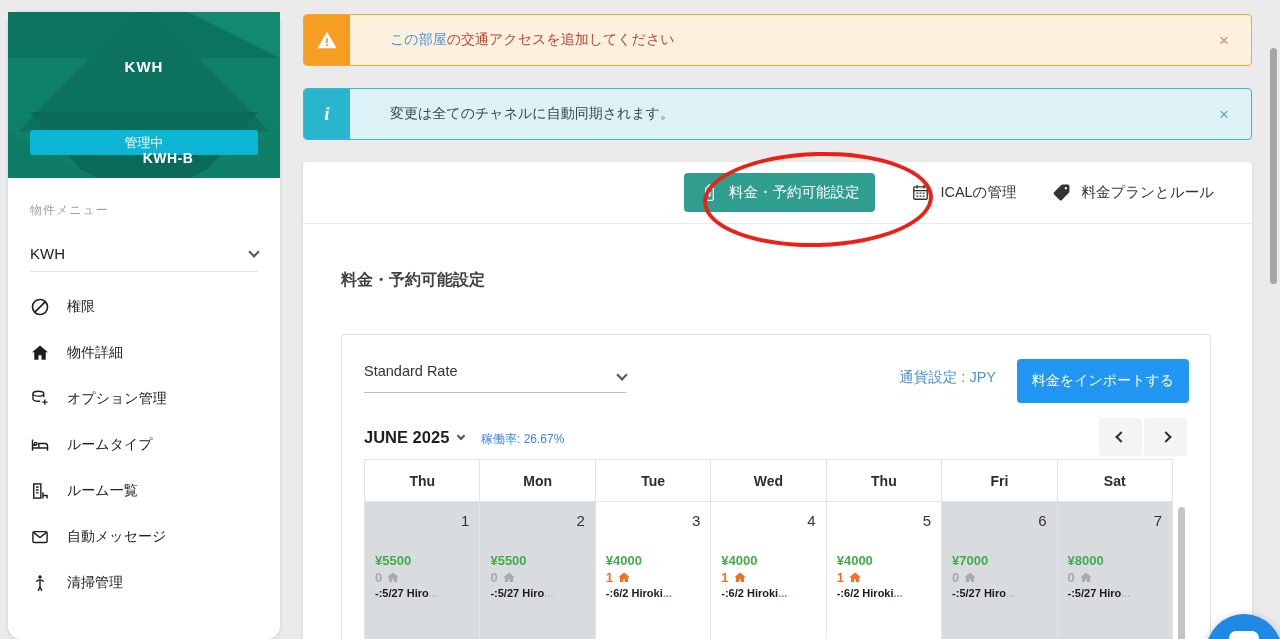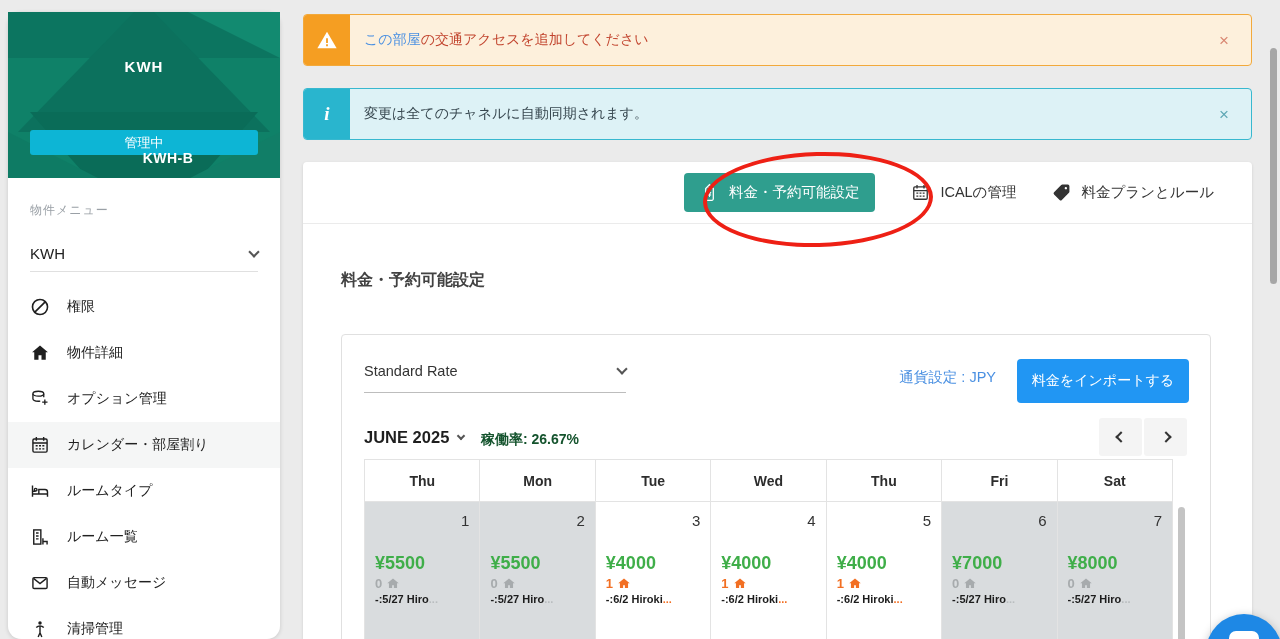--- a/index.html
+++ b/index.html
@@ -38,21 +38,21 @@
 
   
   .alert { position:absolute; left:303px; width:949px; height:52px; border-radius:4px;
            display:flex; align-items:center; overflow:hidden; }
   .alert-warning { top:14px; background:#FDF0DC; border:1px solid #F2A93B; }
   .alert-info    { top:88px; background:#DDF2F6; border:1px solid #38B8CF; }
   .alert-iconbox { width:46px; align-self:stretch; display:flex; align-items:center; justify-content:center; flex-shrink:0; }
   .alert-warning .alert-iconbox { background:#F59E22; }
   .alert-info .alert-iconbox { background:#29B5CE; color:#fff;
         font-family:"Liberation Serif","DejaVu Serif",serif; font-style:italic; font-weight:bold; font-size:19px; }
-  .alert-text { margin-left:14px; font-size:14px; }
+  .alert-text { margin-left:40px; font-size:14px; }
   .alert-warning .alert-text { color:#C2452F; }
   .alert-info .alert-text { color:#37474F; }
   .alert-link { color:#4A90E2; cursor:pointer; }
   .alert-close { margin-left:auto; margin-right:22px; font-size:17px; cursor:pointer; line-height:1; }
   .alert-warning .alert-close { color:#D98873; }
   .alert-info .alert-close { color:#5FA8B5; }
 
   
   .main-card { position:absolute; left:303px; top:162px; width:949px; height:478px; background:#fff;
                border-radius:4px 4px 0 0; box-shadow:0 1px 3px rgba(0,0,0,.12); overflow:hidden; }
@@ -62,43 +62,43 @@
   .tab .tab-icon { width:19px; height:19px; }
   .tab .tab-icon svg { width:100%; height:100%; display:block; }
   .tab.active { background:#2F9E8E; color:#fff; padding:10px 16px; border-radius:4px; }
 
   .page-heading { position:absolute; left:38px; top:108px; font-size:16px; color:#424242; }
 
   .panel { position:absolute; left:38px; top:172px; width:870px; height:520px;
            border:1px solid #E0E0E0; border-radius:4px; background:#fff; }
   .rate-select { position:absolute; left:22px; top:28px; width:262px; padding-bottom:13px;
                  border-bottom:1px solid #BDBDBD; font-size:14.5px; color:#333;
-                 display:flex; justify-content:space-between; align-items:center; cursor:pointer; }
+                 display:flex; justify-content:space-between; align-items:flex-end; cursor:pointer; }
   .currency { position:absolute; right:214px; top:33px; font-size:14.5px; color:#4A90E2; }
   .import-btn { position:absolute; right:21px; top:24px; width:172px; height:44px; background:#2196F3;
                 border:none; color:#fff; font-size:14px; border-radius:4px; display:flex;
                 align-items:center; justify-content:center; cursor:pointer;
                 font-family:"Liberation Sans","DejaVu Sans",sans-serif; }
   .month-label { position:absolute; left:22px; top:93px; font-size:16.5px; font-weight:bold; color:#1F1F1F;
                  display:flex; align-items:center; gap:9px; cursor:pointer; }
-  .occupancy { position:absolute; left:139px; top:96px; font-size:14px; font-weight:bold; color:#14532d; }
+  .occupancy { position:absolute; left:139px; top:96px; font-size:12px; font-weight:normal; color:#3b82f6; }
   .nav-btn { position:absolute; top:83px; width:43px; height:38px; background:#F4F4F4; border:none;
              border-radius:3px; cursor:pointer; display:flex; align-items:center; justify-content:center; }
   .nav-btn.prev { right:68px; }
   .nav-btn.next { right:23px; }
   .nav-btn .chev { border-color:#333; }
 
   .cal-table { position:absolute; left:22px; top:124px; width:809px; border-collapse:collapse; table-layout:fixed; }
   .cal-table th { height:42px; border:1px solid #E3E3E3; background:#fff; font-size:14px;
                   font-weight:bold; color:#2D2D2D; }
   .cal-table td { height:172px; vertical-align:top; border:1px solid #E3E3E3; padding:10px 10px;
                   background:#fff; cursor:pointer; }
   .cal-table td.shaded { background:#D9DCDE; }
   .day-num { text-align:right; font-size:15px; color:#333; }
-  .day-price { margin-top:24px; font-weight:bold; font-size:18px; color:#3FAE49; }
+  .day-price { margin-top:24px; font-weight:bold; font-size:13px; color:#3FAE49; }
   .day-count { margin-top:2px; font-weight:bold; font-size:13px; display:flex; align-items:center; gap:3px; }
   .day-count .house { width:16px; height:15px; display:inline-block; }
   .day-count .house svg { width:100%; height:100%; display:block; }
   .st-gray   { color:#A7ABAD; }
   .st-orange { color:#F26F23; }
   .day-booking { margin-top:2px; font-weight:bold; font-size:11px; color:#1C1C1C; white-space:nowrap; overflow:hidden; }
   .dots-gray   { color:#B9BDBF; }
   .dots-orange { color:#F26F23; }
 
   .panel-scrollbar { position:absolute; left:836px; top:172px; width:7px; height:330px;
@@ -160,29 +160,20 @@
   </div>
         <div class="menu-item">
     <span class="mi-icon">
             <svg viewBox="0 0 24 24" fill="none" stroke="currentColor" stroke-width="1.6">
               <ellipse cx="10" cy="5.6" rx="6.5" ry="2.9"></ellipse>
               <path d="M3.5 5.6v6.2c0 1.6 2.9 2.9 6.5 2.9.8 0 1.6-.1 2.3-.2M16.5 5.6v4.3"></path>
               <path d="M17.8 12.6v6.4M14.6 15.8h6.4"></path>
             </svg>
           </span>
     <span>オプション管理</span>
-  </div>
-        <div class="menu-item active">
-    <span class="mi-icon">
-            <svg viewBox="0 0 24 24" fill="none" stroke="currentColor" stroke-width="1.7">
-              <rect x="3.5" y="4.8" width="17" height="15.7" rx="1.5"></rect>
-              <path d="M3.5 9.6h17M7.6 2.4v4.4M16.4 2.4v4.4M6.8 12.8h2.4M10.8 12.8h2.4M14.8 12.8h2.4M6.8 16.6h2.4M10.8 16.6h2.4M14.8 16.6h2.4"></path>
-            </svg>
-          </span>
-    <span>カレンダー・部屋割り</span>
   </div>
         <div class="menu-item">
     <span class="mi-icon">
             <svg viewBox="0 0 24 24" fill="none" stroke="currentColor" stroke-width="1.7">
               <path d="M3 5.5V19M3 15.5h18V19M21 15.5v-2.3a3 3 0 0 0-3-3h-7.4v5.3M3 12.2h3.6"></path>
               <circle cx="6.8" cy="10.4" r="1.6"></circle>
             </svg>
           </span>
     <span>ルームタイプ</span>
   </div>

